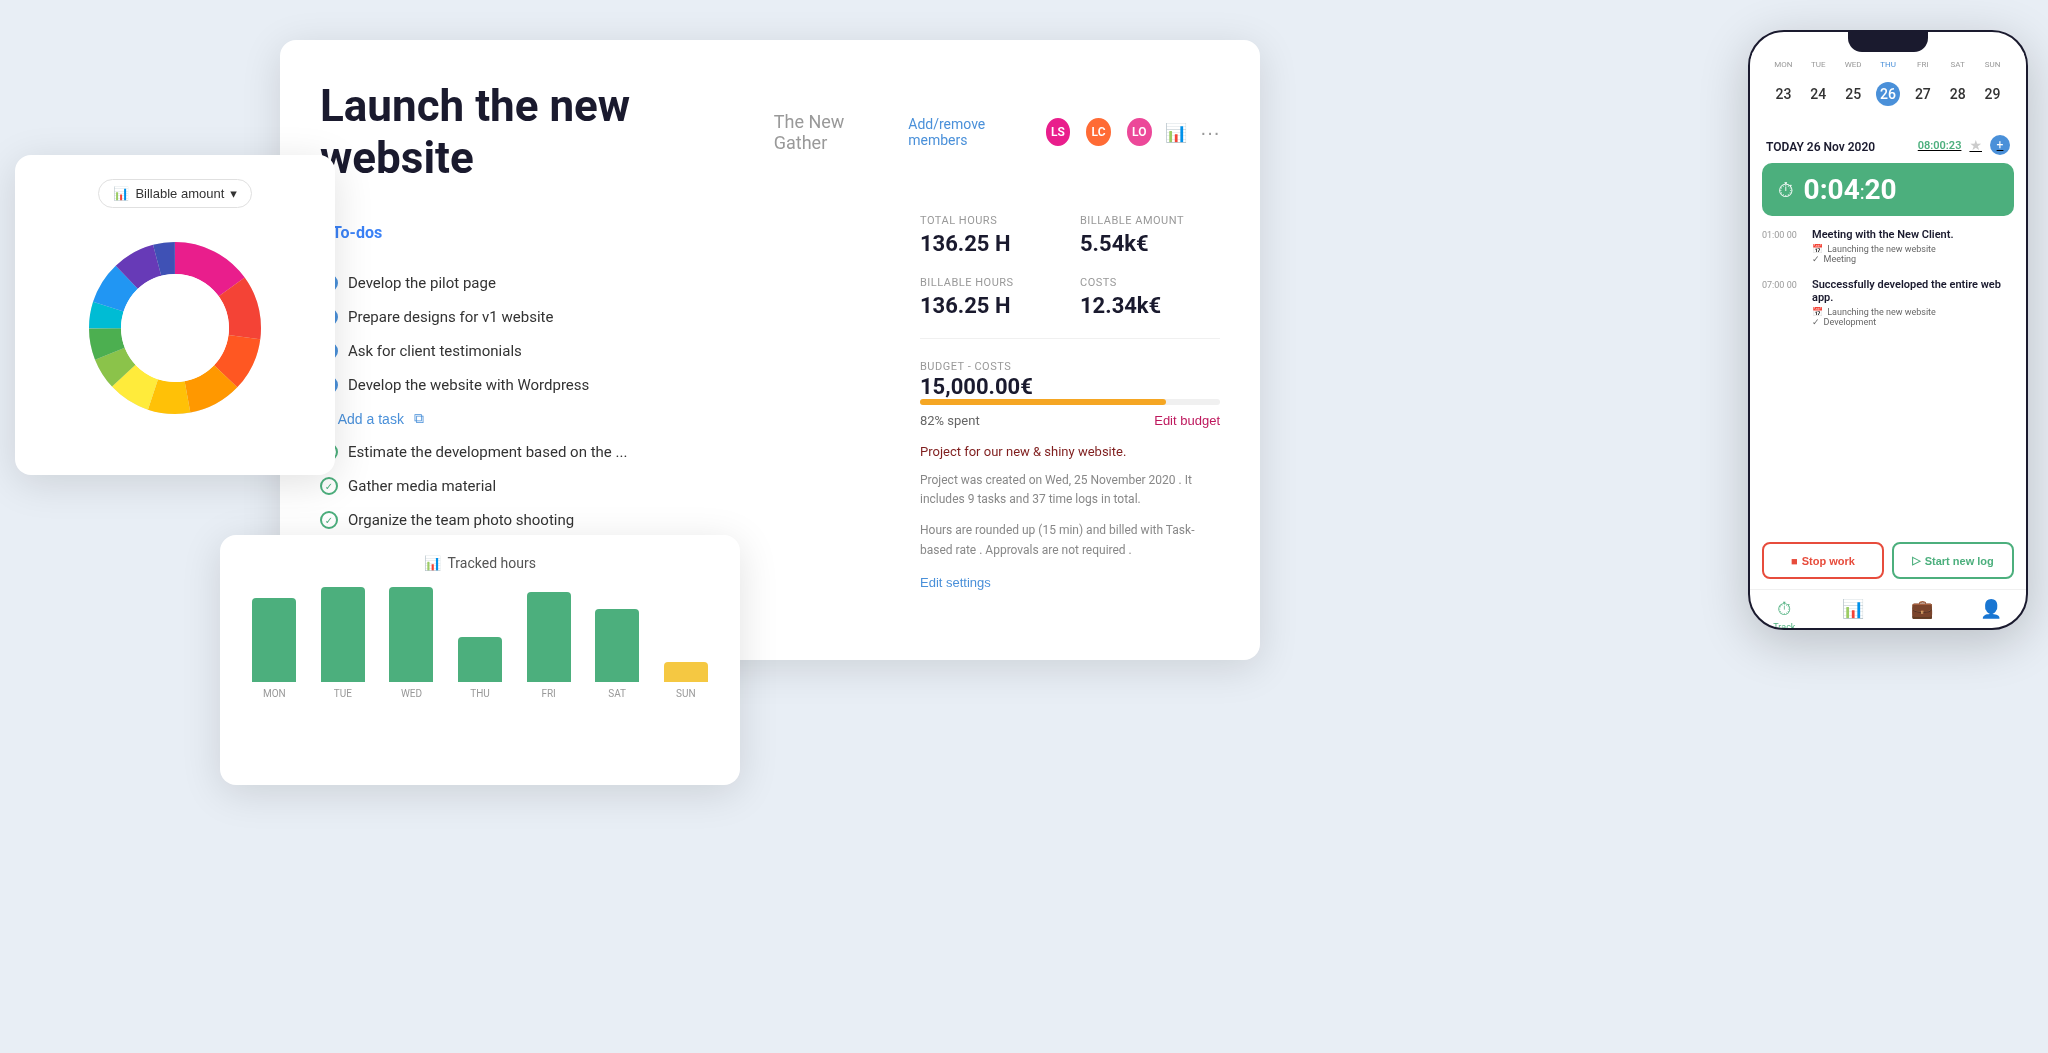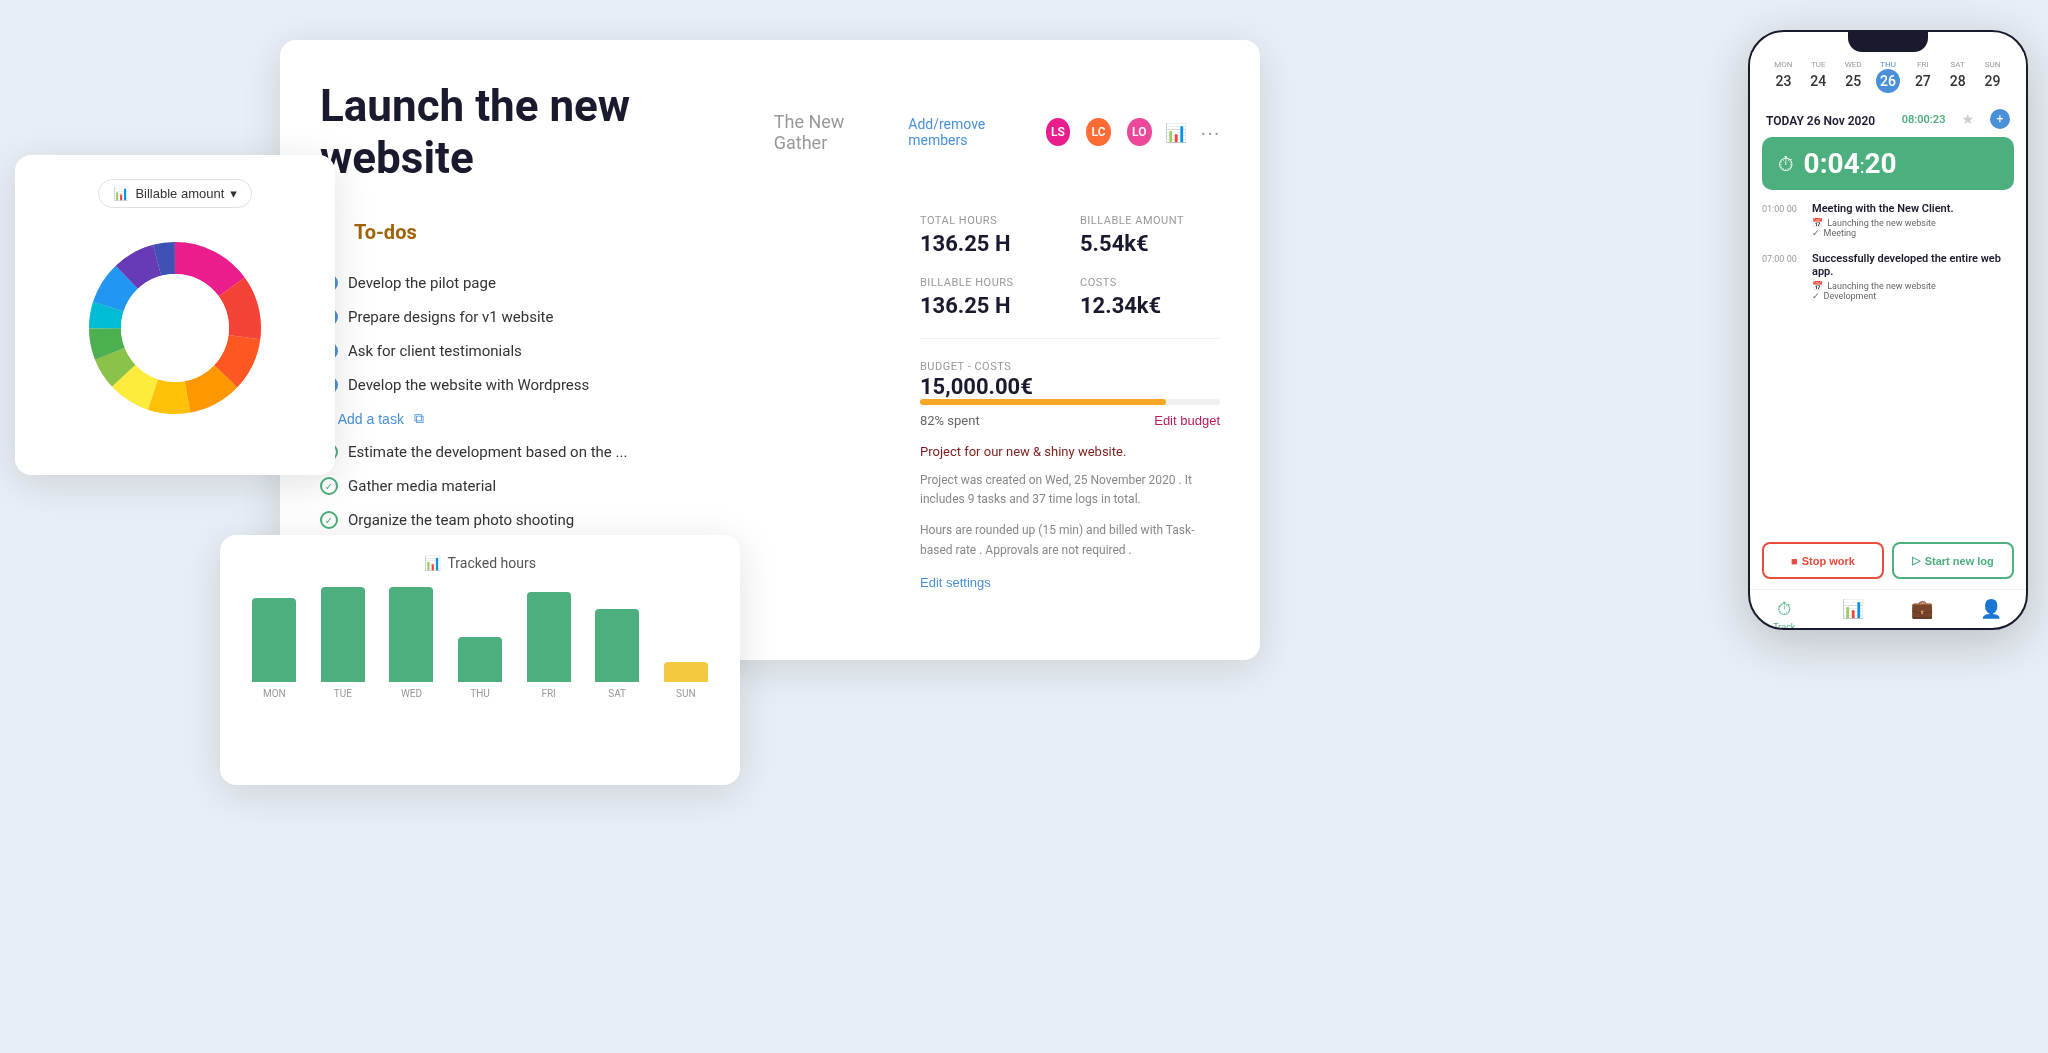--- a/index.html
+++ b/index.html
@@ -108,24 +108,23 @@
     }
 
     .section-dot {
       width: 4px;
       height: 36px;
       background: #4a90d9;
       border-radius: 2px;
     }
 
     .section-title {
-      font-size: 20px;
+      font-size: 16px;
       font-weight: 700;
-      color: #a16207;
-      margin-left: 22px;
+      color: #3b82f6;
     }
 
     .todo-item {
       display: flex;
       align-items: center;
       gap: 10px;
       padding: 8px 0;
       font-size: 15px;
       color: #333;
     }
@@ -415,21 +414,21 @@
 
     .cal-day-num {
       font-size: 14px;
       font-weight: 500;
       color: #333;
       width: 24px;
       height: 24px;
       display: flex;
       align-items: center;
       justify-content: center;
-      margin: 0 auto;
+      margin: 13px auto;
       border-radius: 50%;
     }
 
     .cal-day-num.today {
       background: #4a90d9;
       color: white;
     }
 
     .phone-date-bar {
       padding: 8px 16px 4px;
@@ -805,21 +804,21 @@
       <div class="cal-day">
         <div class="cal-day-name">SUN</div>
         <div class="cal-day-num">29</div>
       </div>
     </div>
 
     <div class="phone-date-bar">
       <div>
         <span class="phone-date-text">TODAY  26 Nov 2020</span>
       </div>
-      <div style="display:flex;align-items:center;gap:16px;">
+      <div style="display:flex;align-items:center;gap:8px;text-decoration:underline;">
         <span class="phone-time-text">08:00:23</span>
         <span style="color:#ccc;font-size:14px;">★</span>
         <span style="color:white;background:#4a90d9;border-radius:50%;width:20px;height:20px;display:flex;align-items:center;justify-content:center;font-size:12px;">+</span>
       </div>
     </div>
 
     <div class="timer-bar">
       <span class="timer-icon">⏱</span>
       <span class="timer-display">
         <span>0:04</span><span class="seconds">:</span><span>20</span>

